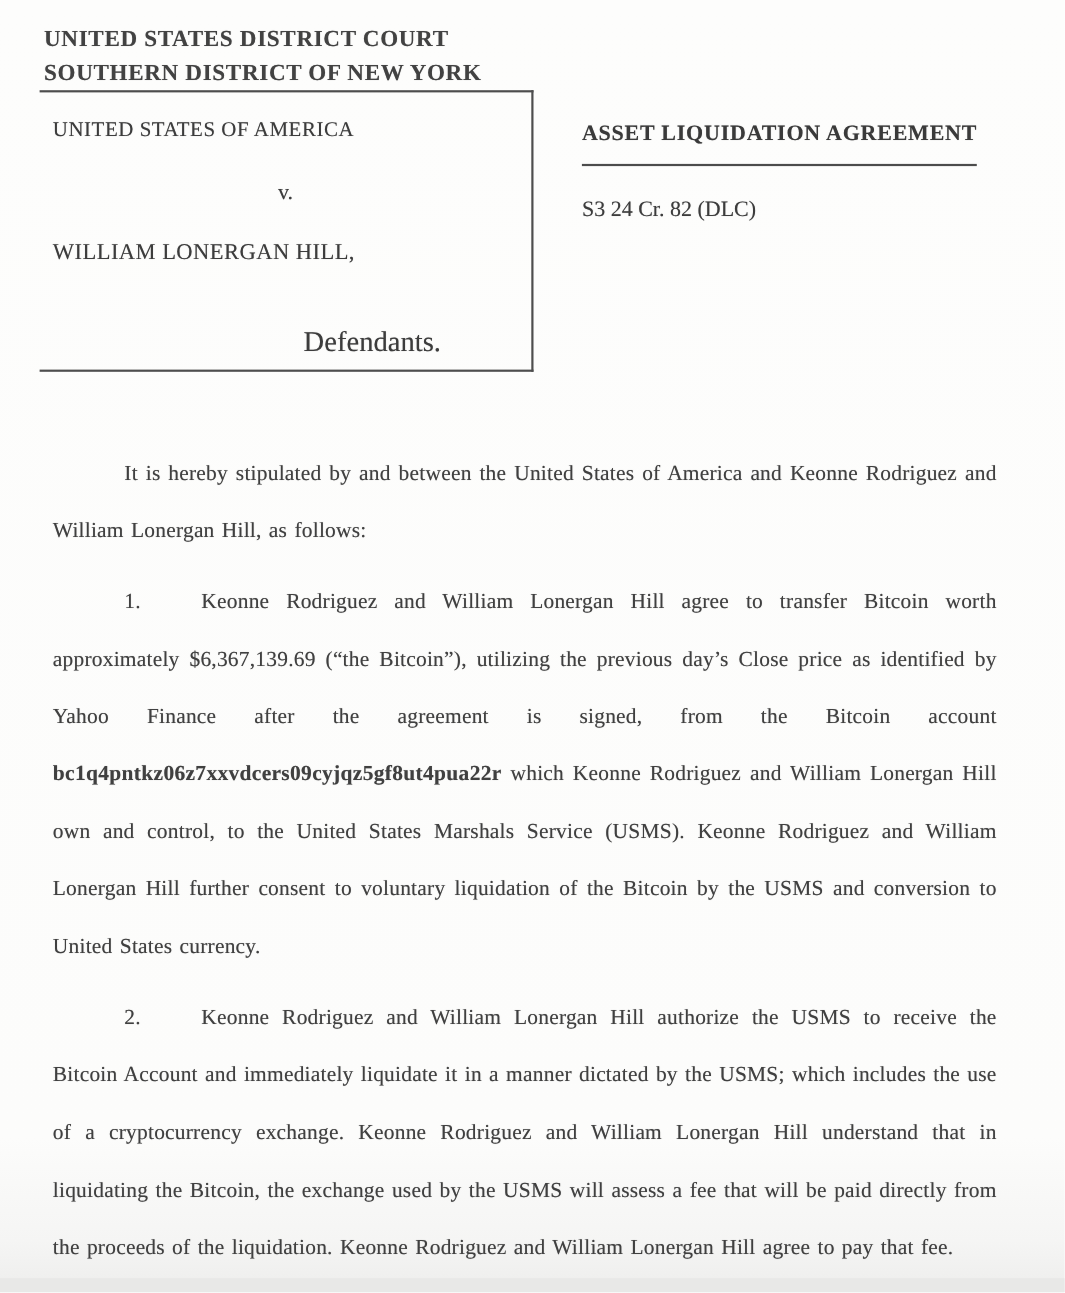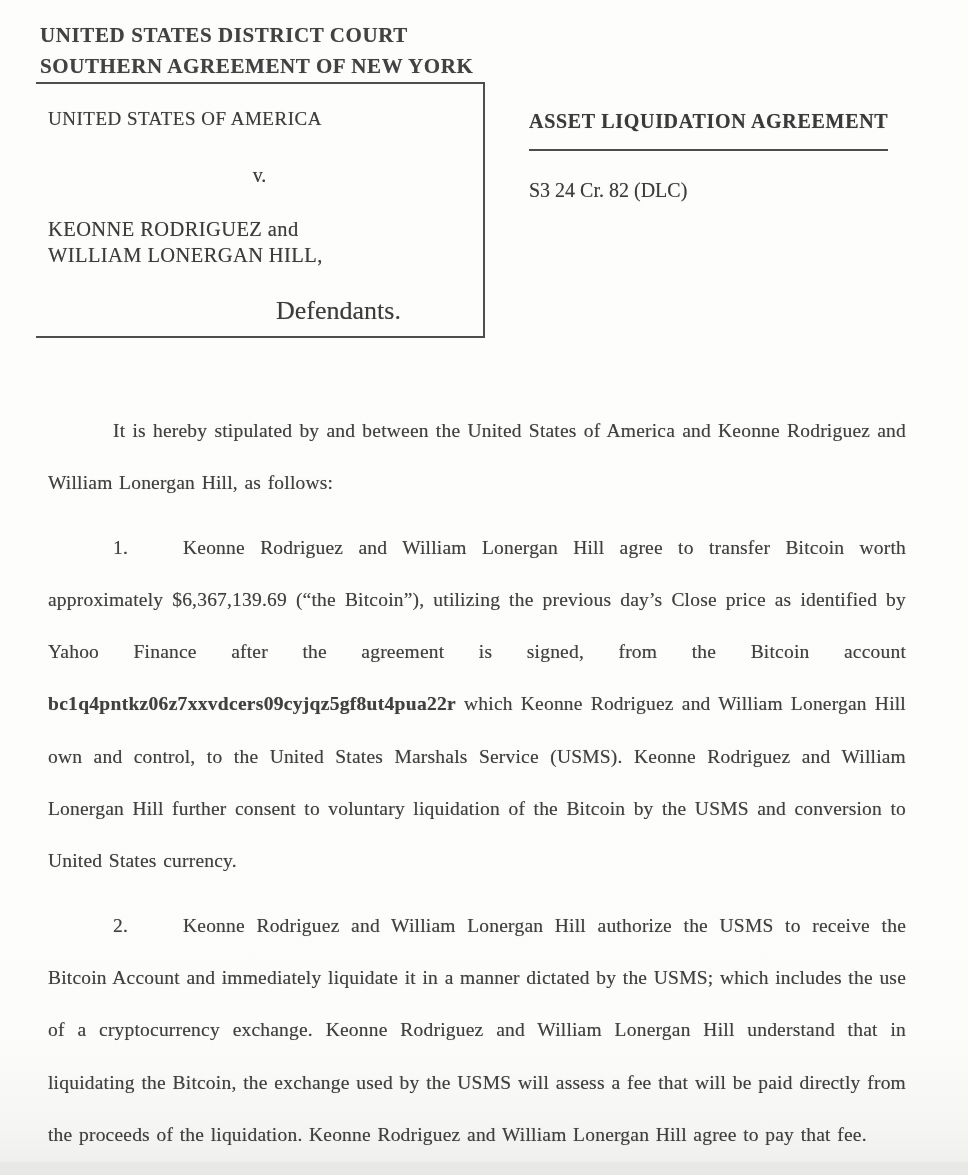--- a/index.html
+++ b/index.html
@@ -124,28 +124,27 @@
     background: #e8e8e7;
   }
 </style>
 </head>
 <body>
 
 <div class="page">
 
   <div class="court-header">
     <div>UNITED STATES DISTRICT COURT</div>
-    <div>SOUTHERN AGREEMENT OF NEW YORK</div>
+    <div>SOUTHERN DISTRICT OF NEW YORK</div>
   </div>
 
   <div class="caption-box">
     <div class="plaintiff">UNITED STATES OF AMERICA</div>
     <div class="versus">v.</div>
     <div class="defendants">
-      <div>KEONNE RODRIGUEZ and</div>
       <div>WILLIAM LONERGAN HILL,</div>
     </div>
     <div class="defendants-label">Defendants.</div>
   </div>
 
   <div class="title-block">
     <div class="doc-title">ASSET LIQUIDATION AGREEMENT</div>
     <div class="case-number">S3 24 Cr. 82 (DLC)</div>
   </div>
 

